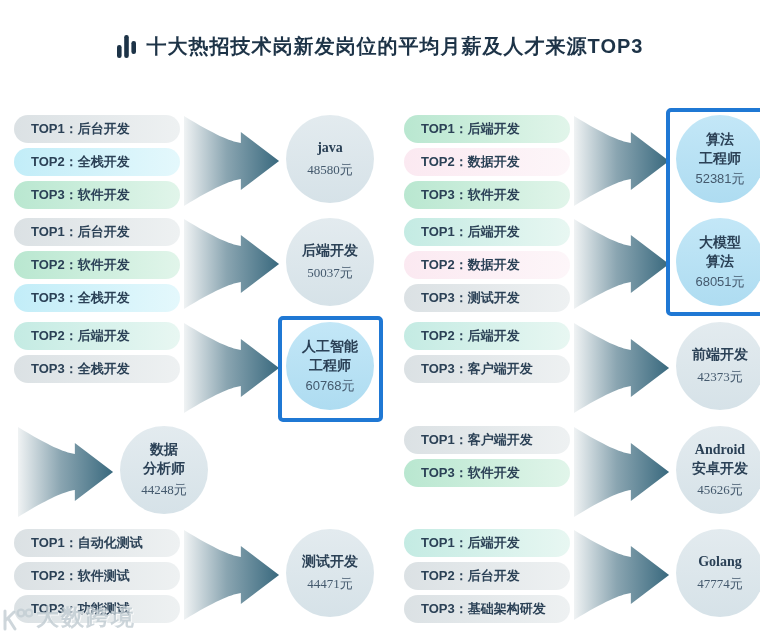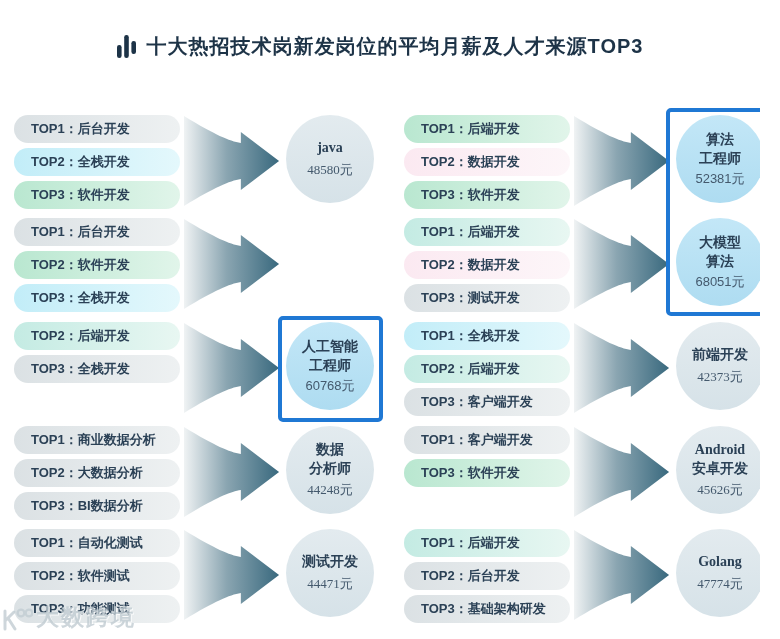--- a/index.html
+++ b/index.html
@@ -88,43 +88,42 @@
 
   <div class="group col-l row-2">
     <div class="pills">
       <div class="pill" data-variant="gray">TOP1：后台开发</div>
       <div class="pill" data-variant="mint">TOP2：软件开发</div>
       <div class="pill" data-variant="cyan">TOP3：全栈开发</div>
     </div>
     <svg class="arrow" viewBox="0 0 100 92" preserveAspectRatio="none">
         <path d="M0,1 C32,20 46,26 58,28 L58,17 L97,46 L58,75 L58,64 C46,66 32,72 0,91 Z" fill="url(#fgrad)"></path>
       </svg>
+    <div class="circle" data-variant="gray">
+      <div class="name">后端开发</div>
+      <div class="salary">50037元</div>
+    </div>
   </div>
 
   <div class="group col-l row-3">
     <div class="pills">
       <div class="pill" data-variant="teal">TOP2：后端开发</div>
       <div class="pill" data-variant="gray">TOP3：全栈开发</div>
     </div>
     <svg class="arrow" viewBox="0 0 100 92" preserveAspectRatio="none">
         <path d="M0,1 C32,20 46,26 58,28 L58,17 L97,46 L58,75 L58,64 C46,66 32,72 0,91 Z" fill="url(#fgrad)"></path>
       </svg>
     <div class="circle" data-variant="blue">
       <div class="name">人工智能
 工程师</div>
       <div class="salary">60768元</div>
     </div>
   </div>
 
   <div class="group col-l row-4">
-    <div class="pills">
-      <div class="pill" data-variant="gray">TOP1：商业数据分析</div>
-      <div class="pill" data-variant="gray">TOP2：大数据分析</div>
-      <div class="pill" data-variant="gray">TOP3：BI数据分析</div>
-    </div>
     <svg class="arrow" viewBox="0 0 100 92" preserveAspectRatio="none">
         <path d="M0,1 C32,20 46,26 58,28 L58,17 L97,46 L58,75 L58,64 C46,66 32,72 0,91 Z" fill="url(#fgrad)"></path>
       </svg>
     <div class="circle" data-variant="gray">
       <div class="name">数据
 分析师</div>
       <div class="salary">44248元</div>
     </div>
   </div>
 
@@ -170,21 +169,20 @@
       </svg>
     <div class="circle" data-variant="blue">
       <div class="name">大模型
 算法</div>
       <div class="salary">68051元</div>
     </div>
   </div>
 
   <div class="group col-r row-3">
     <div class="pills">
-      <div class="pill" data-variant="cyan">TOP1：全栈开发</div>
       <div class="pill" data-variant="teal">TOP2：后端开发</div>
       <div class="pill" data-variant="gray">TOP3：客户端开发</div>
     </div>
     <svg class="arrow" viewBox="0 0 100 92" preserveAspectRatio="none">
         <path d="M0,1 C32,20 46,26 58,28 L58,17 L97,46 L58,75 L58,64 C46,66 32,72 0,91 Z" fill="url(#fgrad)"></path>
       </svg>
     <div class="circle" data-variant="gray">
       <div class="name">前端开发</div>
       <div class="salary">42373元</div>
     </div>

